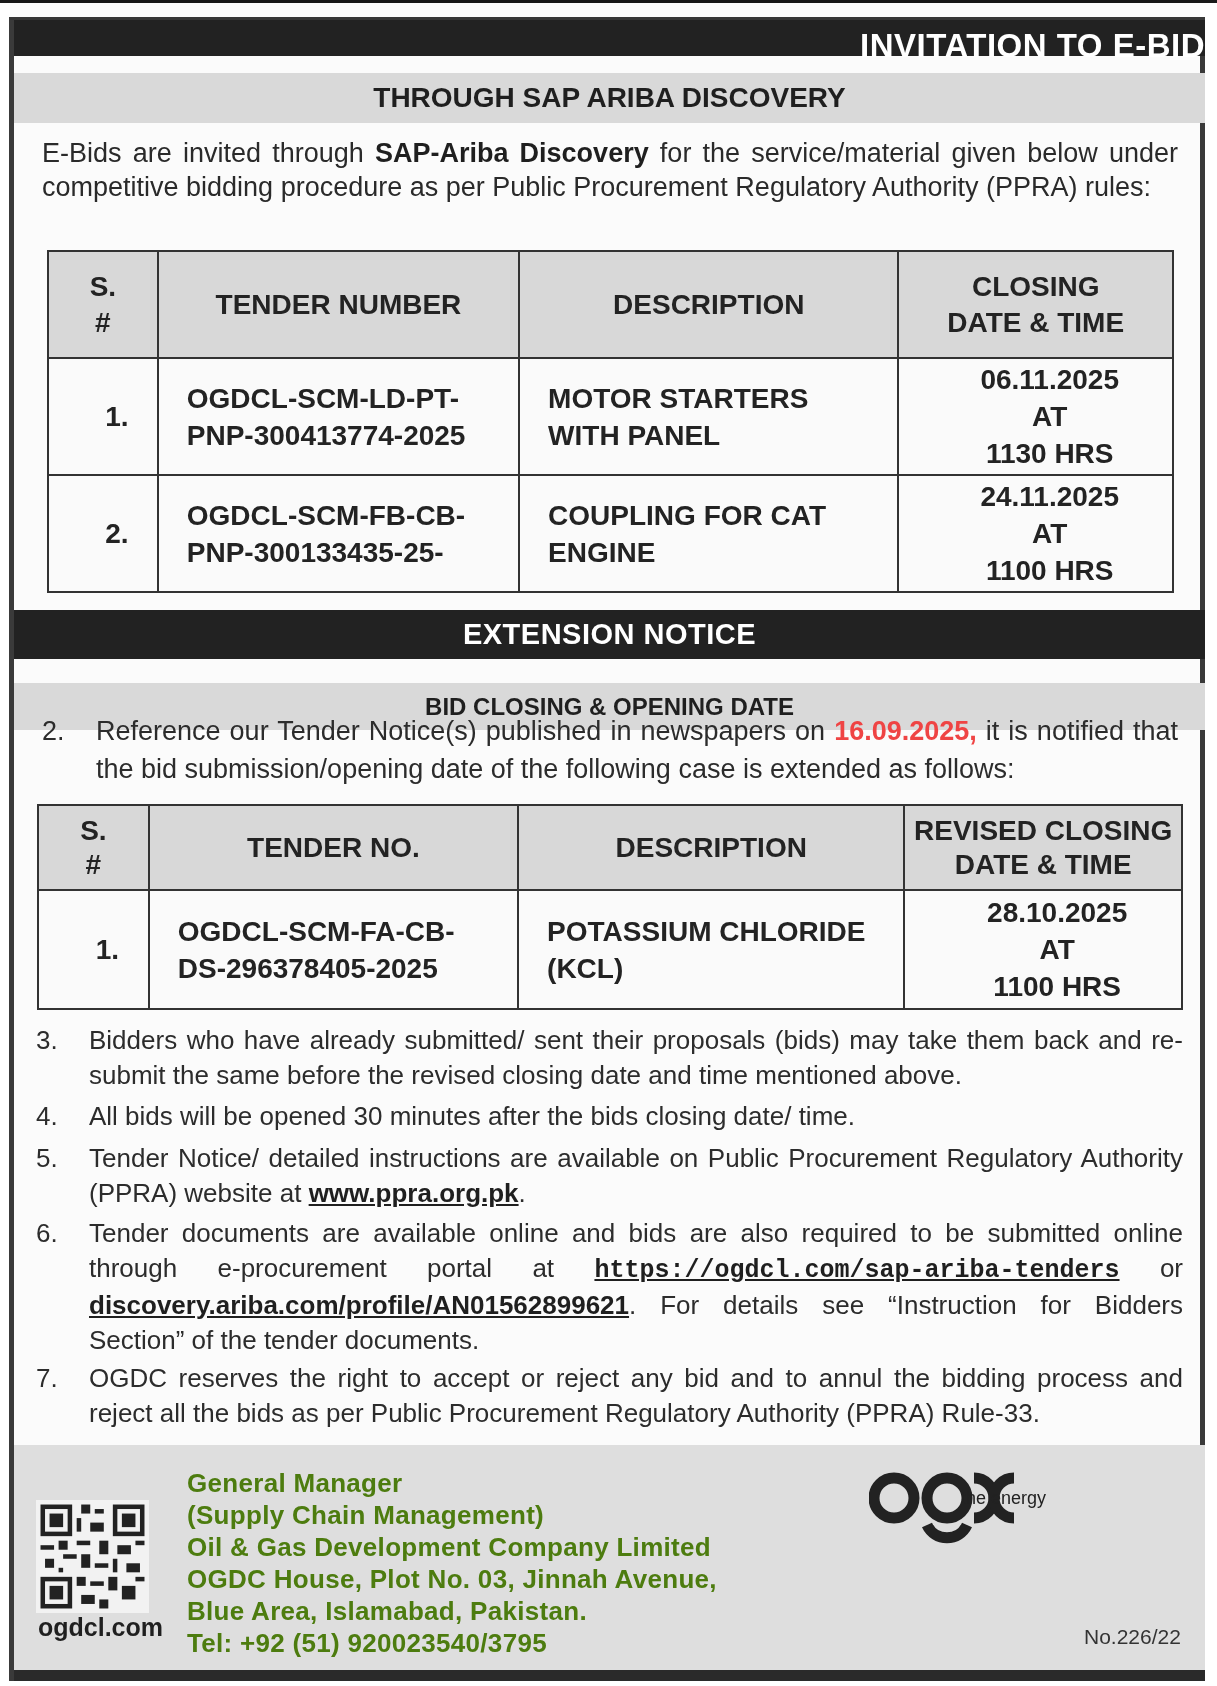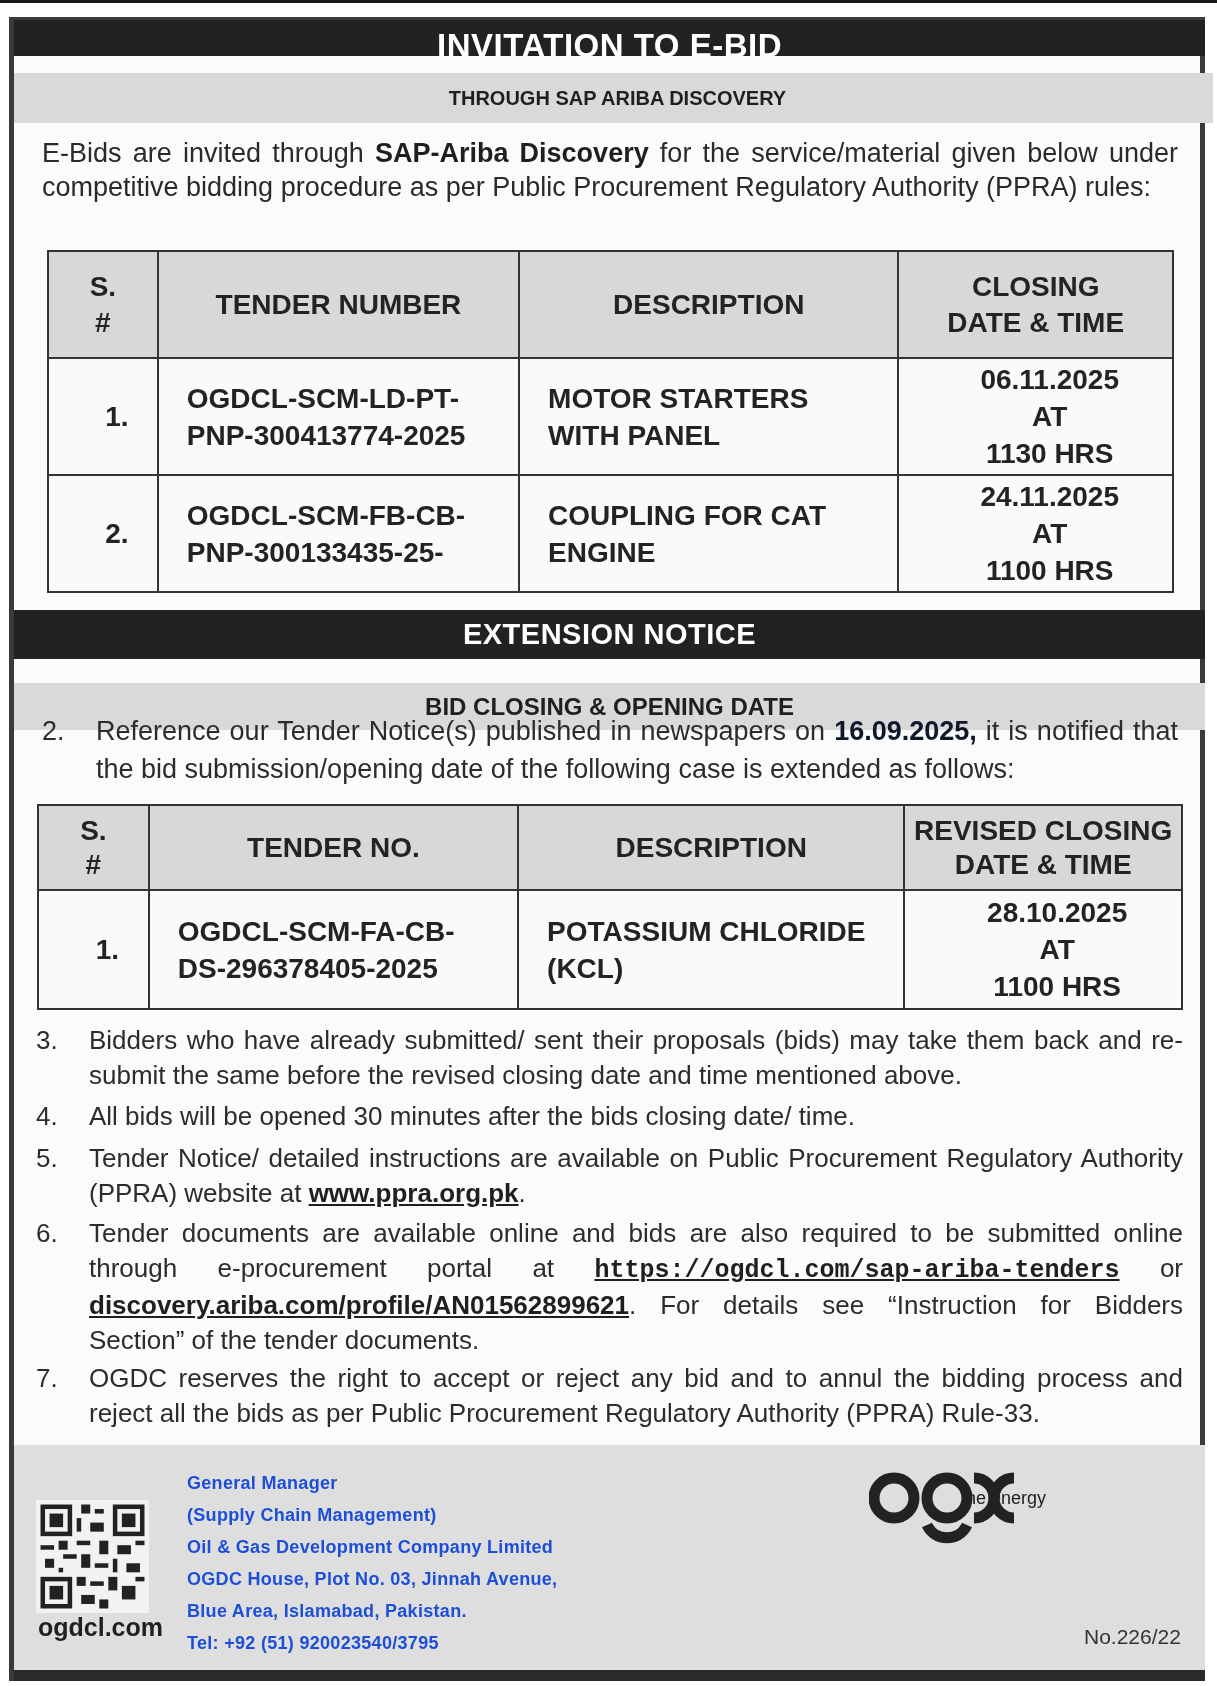--- a/index.html
+++ b/index.html
@@ -16,39 +16,39 @@
            text-align:justify; text-align-last:left; color:#2a2a2a; }
   .intro b { font-weight:bold; color:#1f1f1f; }
   table.t { position:absolute; border-collapse:collapse; font-weight:bold; color:#232323; }
   table.t td, table.t th { border:2px solid #333; text-align:center; vertical-align:middle; padding:0; }
   table.t th { background:#d8d8d8; font-size:28px; line-height:36px; }
   table.t td { background:#fafafa; font-size:28px; line-height:37px;padding-left:28px; }
   table.t td.left { text-align:left; padding-left:28px; }
   .para { position:absolute; font-size:26px; line-height:35px; color:#2c2c2c; }
   .para .num { position:absolute; left:0; top:0; }
   .para .txt { position:absolute; text-align:justify; text-align-last:left; }
-  .para b { color:#0f172a; }
+  .para b { color:#ef4444; }
   .link { font-weight:bold; text-decoration:underline; color:#1f1f1f; }
   .footer { position:absolute; left:14px; top:1445px; width:1191px; height:225px; background:#dedede; }
   .footer-bottom { position:absolute; left:14px; top:1670px; width:1191px; height:11px; background:#2a2a2a; }
   .qrbox { position:absolute; left:22px; top:55px; width:113px; height:113px; background:#f2f2f2; }
   .qrsite { position:absolute; left:24px; top:168px; font-size:25px; font-weight:bold; color:#1f1f1f; }
-  .addr { position:absolute; left:173px; top:22px; font-size:18px; line-height:32px; font-weight:bold; color:#1d4ed8; letter-spacing:0.3px; }
+  .addr { position:absolute; left:173px; top:22px; font-size:26px; line-height:32px; font-weight:bold; color:#4d7c0f; letter-spacing:0.3px; }
   .logo { position:absolute; left:855px; top:20px; }
   .tagline { position:absolute; left:947px; top:43px; font-size:18px; color:#222; }
   .refno { position:absolute; left:1070px; top:180px; font-size:21px; color:#333; }
 </style>
 </head>
 <body>
 
 <div class="topline"></div>
 <div class="frame"></div>
 
-<div class="bar-dark" style="top:20px;height:36px;line-height:52px;font-size:33px;">INVITATION TO E-BID</div>
-<div class="bar-gray" style="top:73px;height:50px;line-height:50px;font-size:20px;padding-left:8px;">THROUGH SAP ARIBA DISCOVERY</div>
+<div class="bar-dark" style="top:20px;height:36px;line-height:52px;font-size:33px;text-align:right;">INVITATION TO E-BID</div>
+<div class="bar-gray" style="top:73px;height:50px;line-height:50px;font-size:28px;">THROUGH SAP ARIBA DISCOVERY</div>
 
 <div class="intro">
   <span>E-Bids are invited through </span><b>SAP-Ariba Discovery</b><span> for the service/material given below under competitive bidding procedure as per Public Procurement Regulatory Authority (PPRA) rules:</span>
 </div>
 
 <table class="t" style="left:47px;top:250px;width:1127px;">
   <colgroup>
       <col style="width:110px">
       <col style="width:362px">
       <col style="width:380px">

